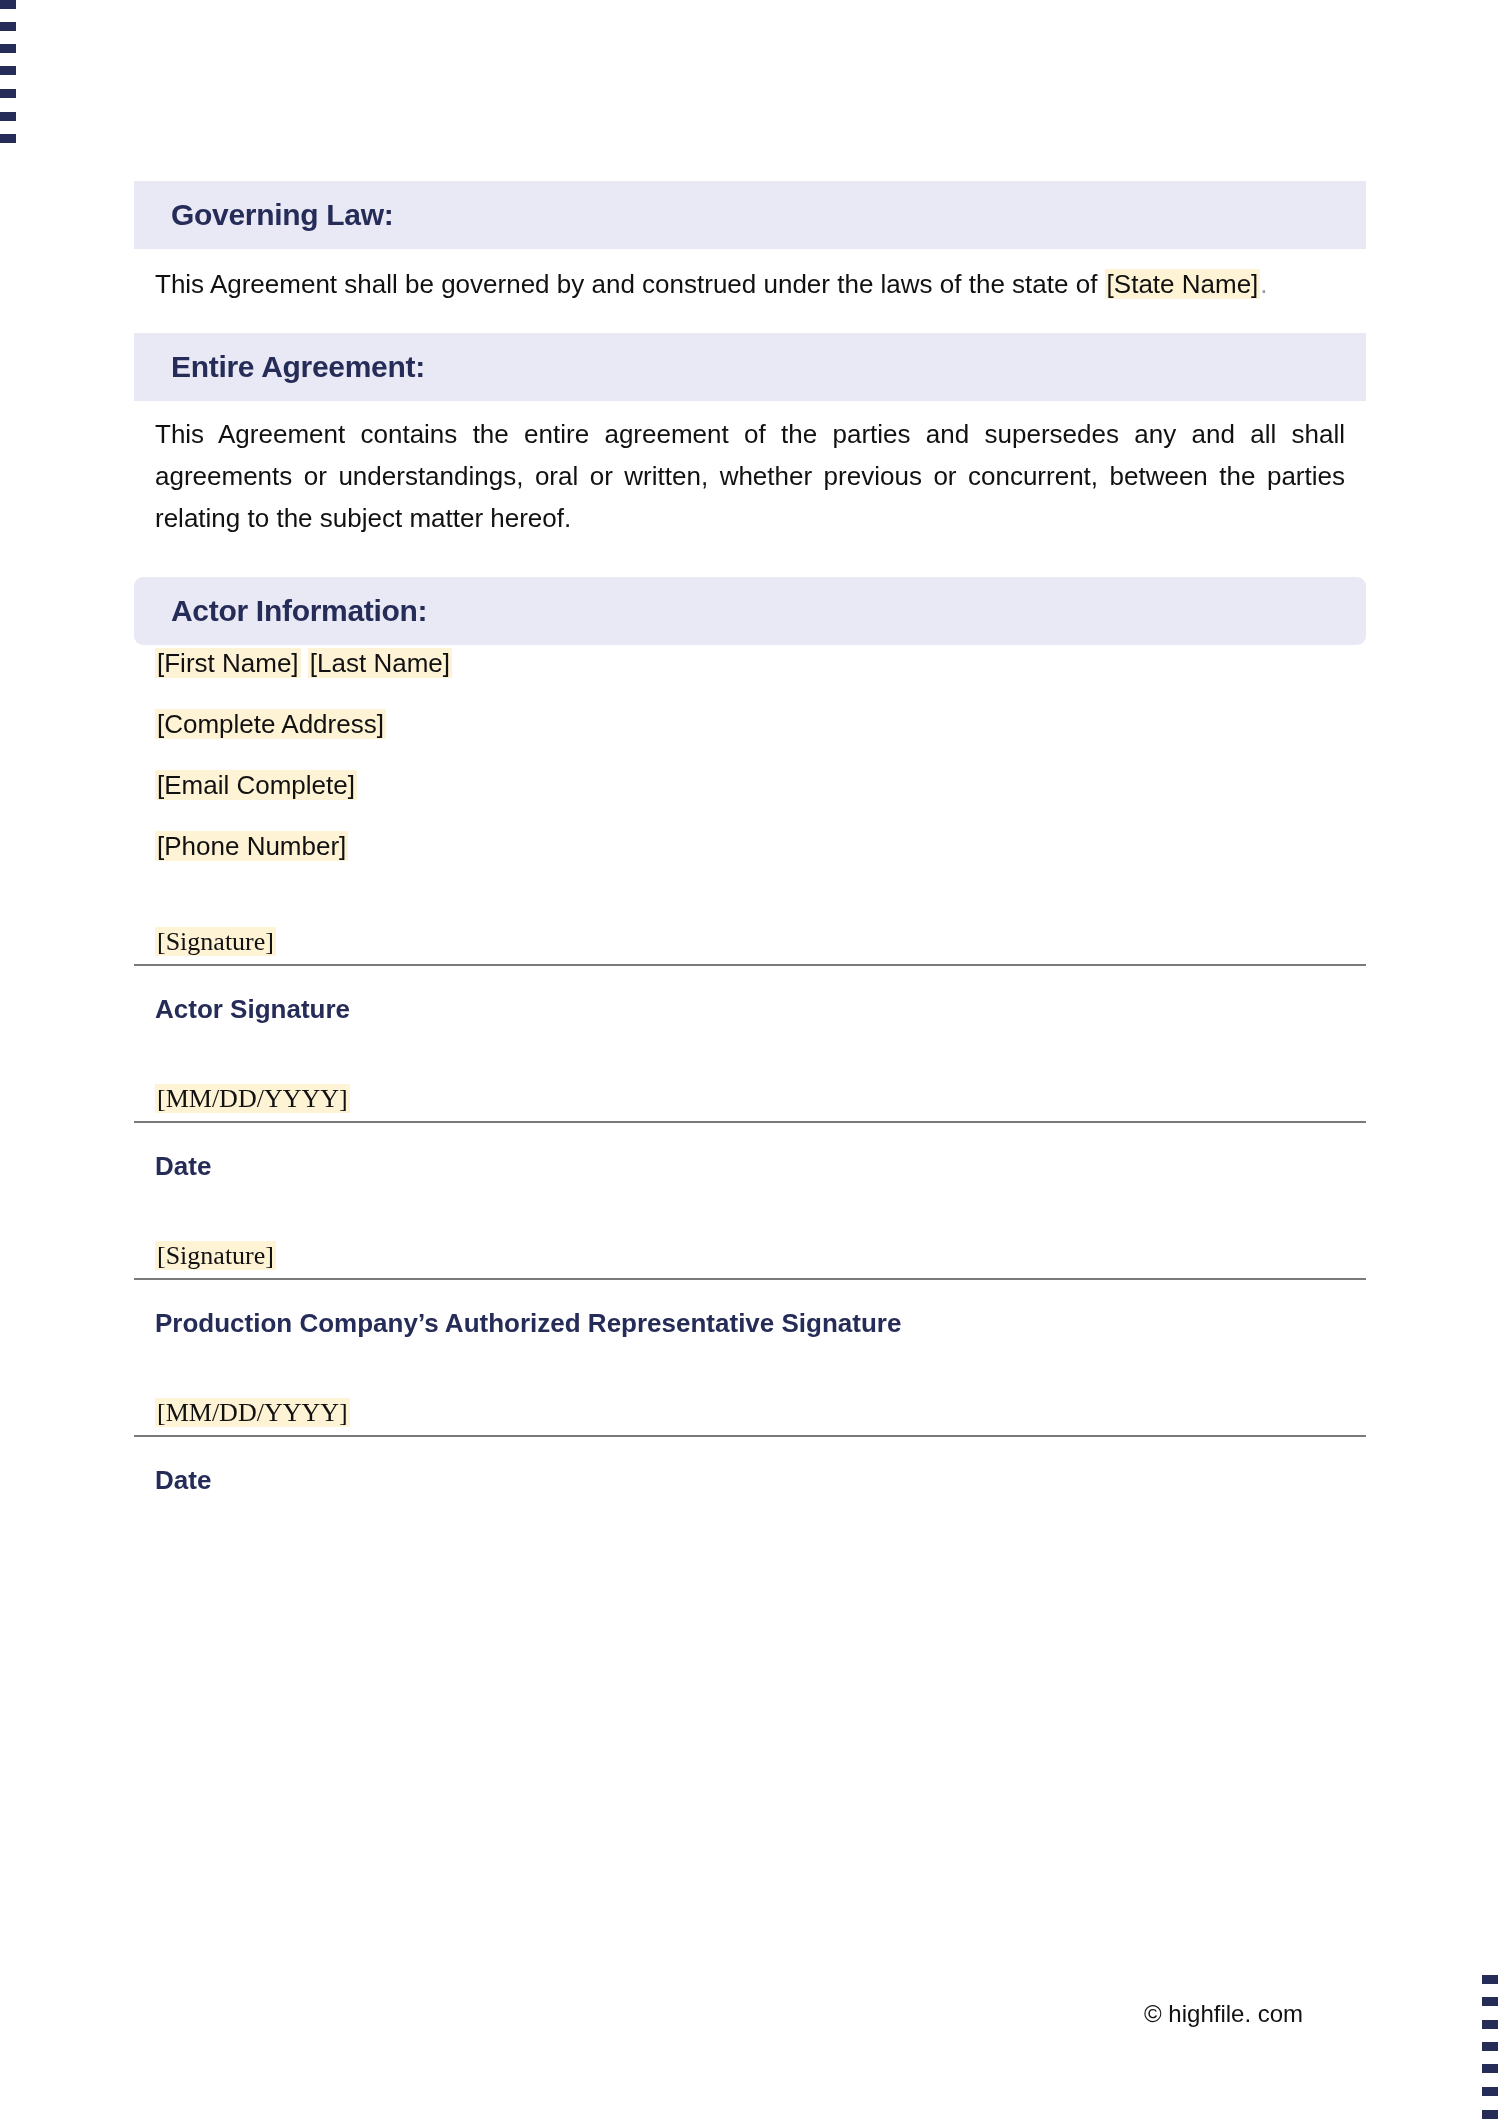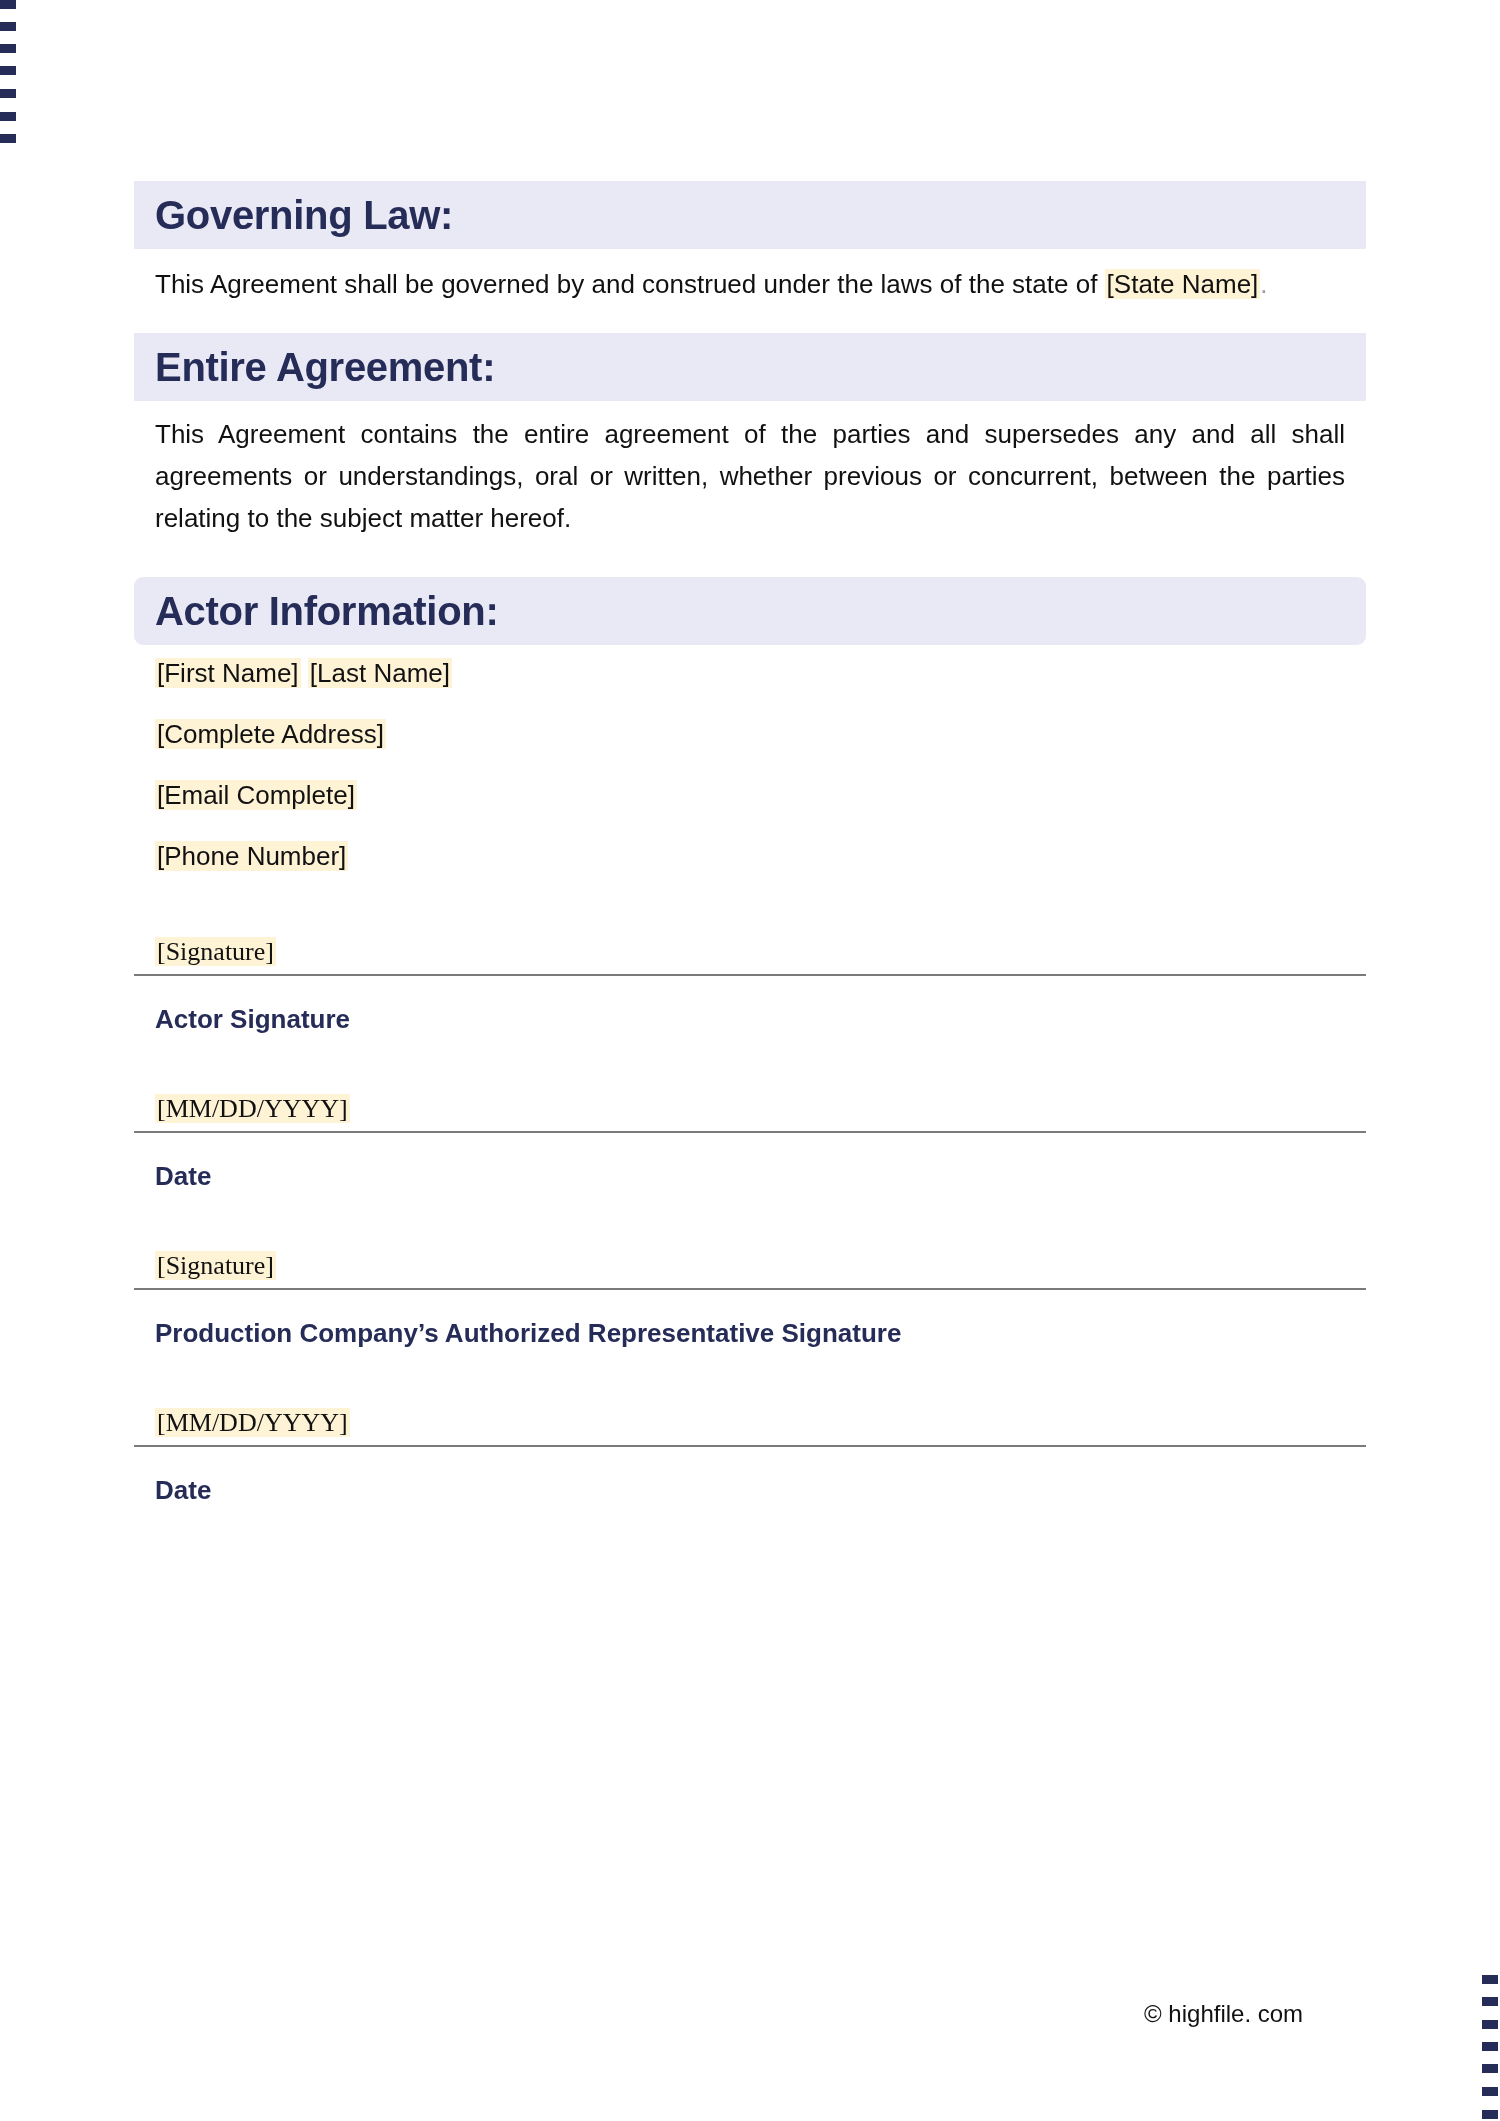--- a/index.html
+++ b/index.html
@@ -49,22 +49,22 @@
     }
     .section-header {
       background: #e9e9f5;
       height: 68px;
       display: flex;
       align-items: center;
       padding-left: 21px;
       box-sizing: border-box;
     }
     .section-header h2 {
-      margin: 0;
-      font-size: 40px;
+      margin: 16px;
+      font-size: 30px;
       font-weight: bold;
       color: #262c58;
       letter-spacing: -0.3px;
     }
     .para {
       padding: 0 21px;
       font-size: 26px;
       line-height: 42px;
       color: #111111;
       text-align: justify;
@@ -145,21 +145,21 @@
   </div>
 
   <div class="section-header" style="margin-top:28px;">
     <h2>Entire Agreement:</h2>
   </div>
   <div class="para" style="margin-top:12px;">This Agreement contains the entire agreement of the parties and supersedes any and all shall agreements or understandings, oral or written, whether previous or concurrent, between the parties relating to the subject matter hereof.</div>
 
   <div class="section-header" style="margin-top:38px;border-radius:9px;">
     <h2>Actor Information:</h2>
   </div>
-  <div class="info-line" style="margin-top:10px;">
+  <div class="info-line" style="margin-top:0;">
     <span class="ph">[First Name]</span>
     <span class="ph">[Last Name]</span>
   </div>
   <div class="info-line" style="margin-top:25px;">
     <span class="ph">[Complete Address]</span>
   </div>
   <div class="info-line" style="margin-top:25px;">
     <span class="ph">[Email Complete]</span>
   </div>
   <div class="info-line" style="margin-top:25px;">

